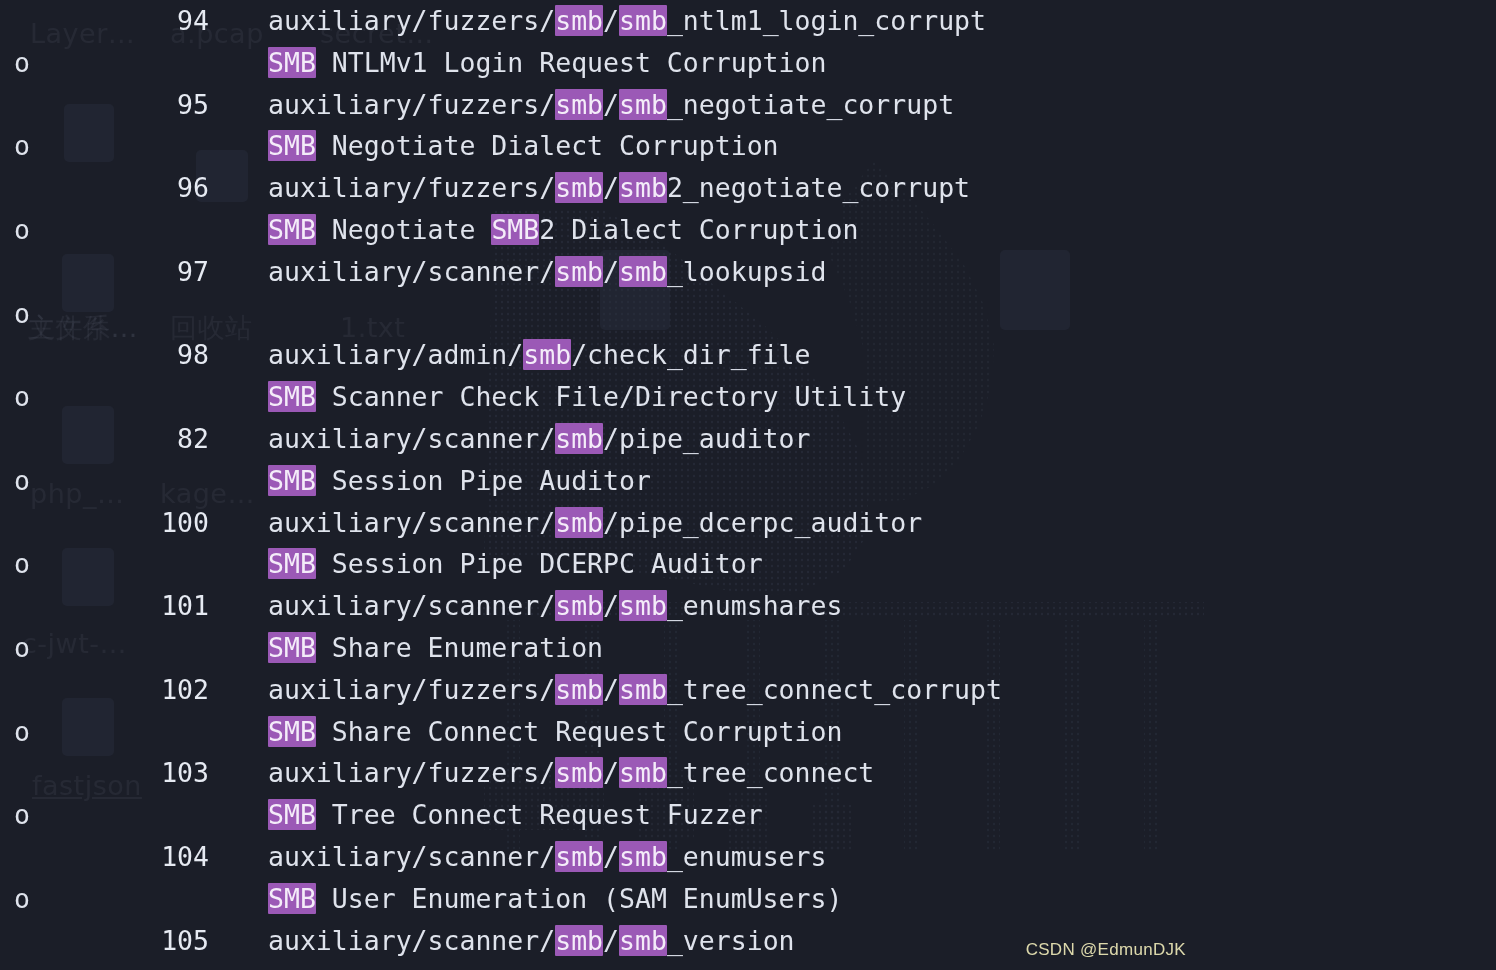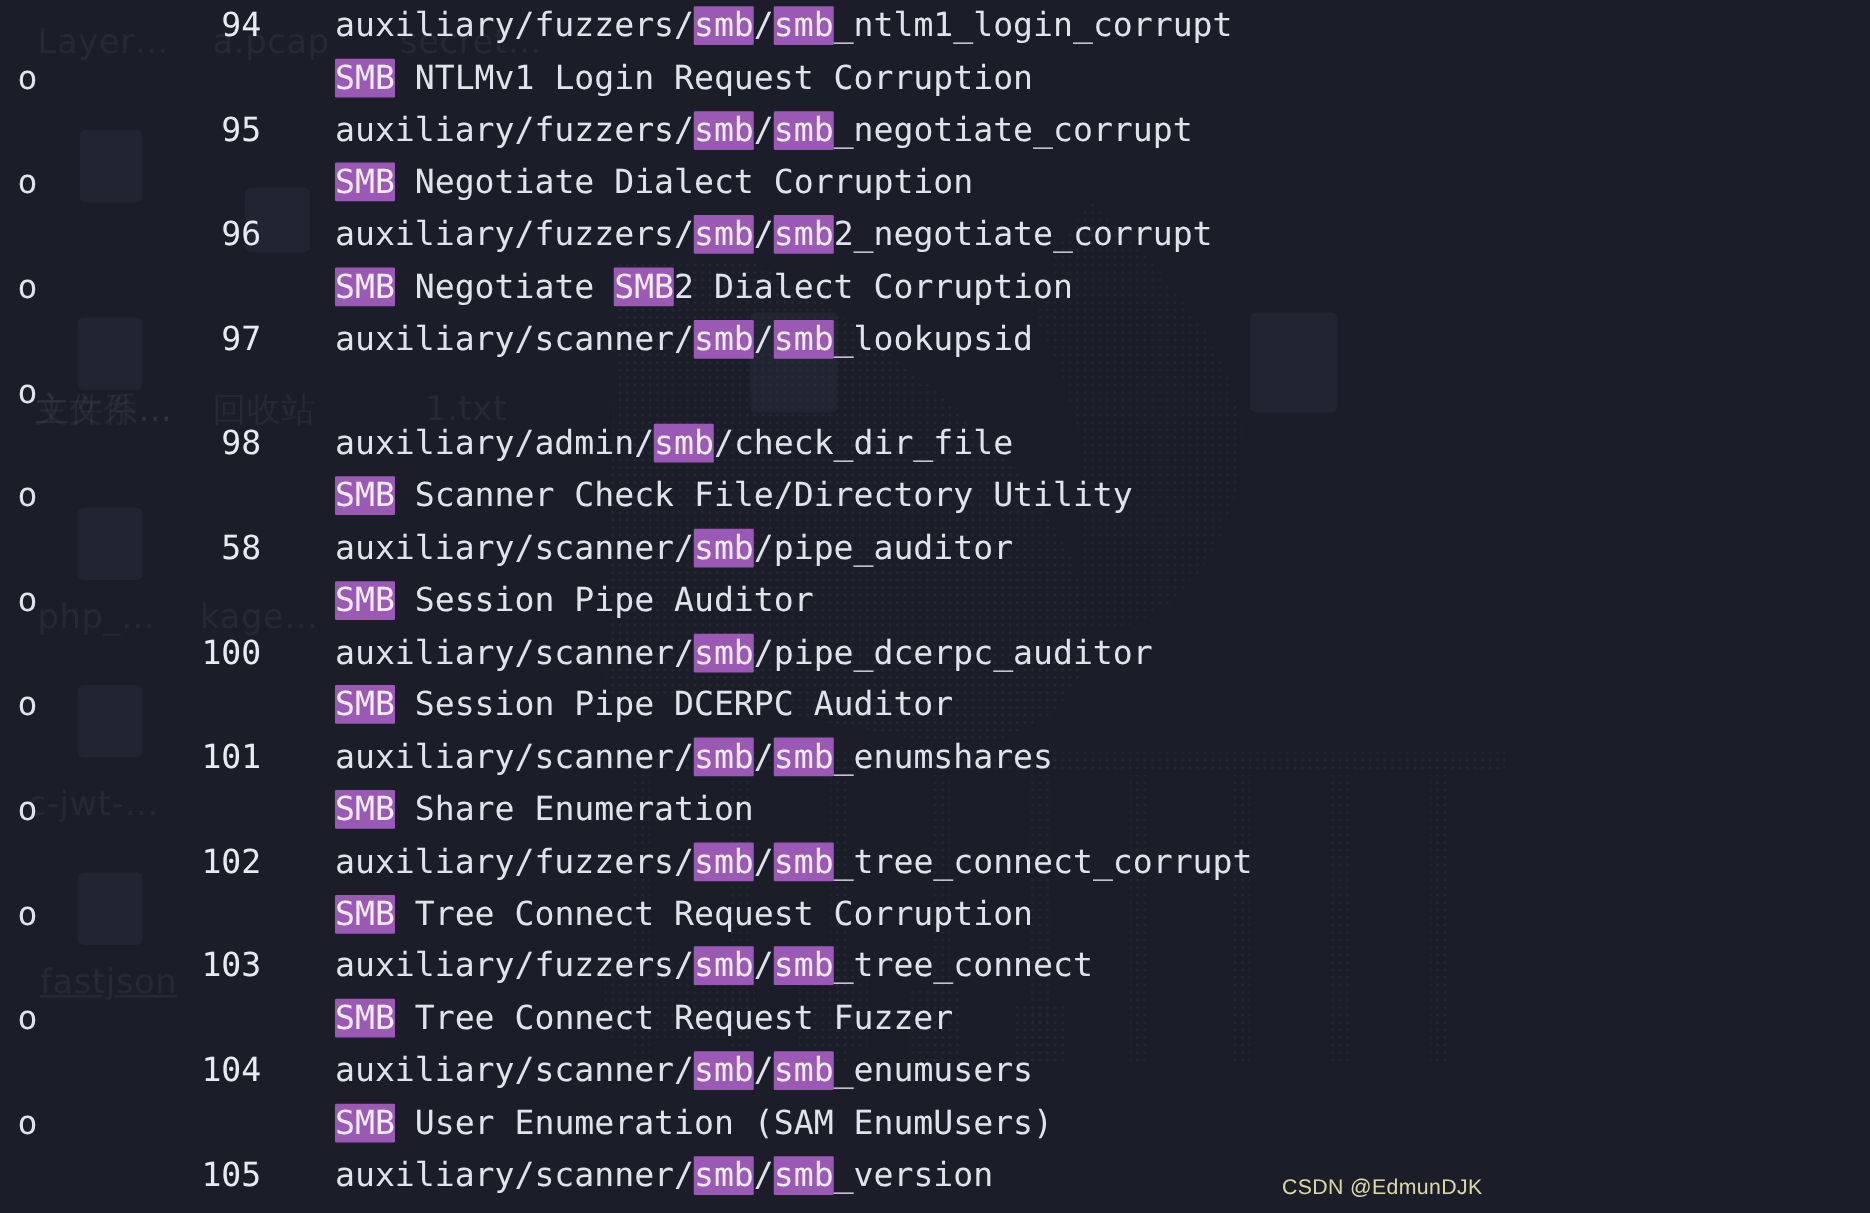--- a/index.html
+++ b/index.html
@@ -173,28 +173,28 @@
       <div class="row"><span class="gutter"></span><span class="lineno">94</span><span class="body"><span>auxiliary/fuzzers/</span><span class="hl" style="background: rgb(155, 89, 182); color: rgb(244, 236, 249);">smb</span><span>/</span><span class="hl" style="background: rgb(155, 89, 182); color: rgb(244, 236, 249);">smb</span><span>_ntlm1_login_corrupt</span></span></div>
       <div class="row"><span class="gutter">o</span><span class="lineno"></span><span class="body"><span class="hl" style="background: rgb(155, 89, 182); color: rgb(244, 236, 249);">SMB</span><span> NTLMv1 Login Request Corruption</span></span></div>
       <div class="row"><span class="gutter"></span><span class="lineno">95</span><span class="body"><span>auxiliary/fuzzers/</span><span class="hl" style="background: rgb(155, 89, 182); color: rgb(244, 236, 249);">smb</span><span>/</span><span class="hl" style="background: rgb(155, 89, 182); color: rgb(244, 236, 249);">smb</span><span>_negotiate_corrupt</span></span></div>
       <div class="row"><span class="gutter">o</span><span class="lineno"></span><span class="body"><span class="hl" style="background: rgb(155, 89, 182); color: rgb(244, 236, 249);">SMB</span><span> Negotiate Dialect Corruption</span></span></div>
       <div class="row"><span class="gutter"></span><span class="lineno">96</span><span class="body"><span>auxiliary/fuzzers/</span><span class="hl" style="background: rgb(155, 89, 182); color: rgb(244, 236, 249);">smb</span><span>/</span><span class="hl" style="background: rgb(155, 89, 182); color: rgb(244, 236, 249);">smb</span><span>2_negotiate_corrupt</span></span></div>
       <div class="row"><span class="gutter">o</span><span class="lineno"></span><span class="body"><span class="hl" style="background: rgb(155, 89, 182); color: rgb(244, 236, 249);">SMB</span><span> Negotiate </span><span class="hl" style="background: rgb(155, 89, 182); color: rgb(244, 236, 249);">SMB</span><span>2 Dialect Corruption</span></span></div>
       <div class="row"><span class="gutter"></span><span class="lineno">97</span><span class="body"><span>auxiliary/scanner/</span><span class="hl" style="background: rgb(155, 89, 182); color: rgb(244, 236, 249);">smb</span><span>/</span><span class="hl" style="background: rgb(155, 89, 182); color: rgb(244, 236, 249);">smb</span><span>_lookupsid</span></span></div>
       <div class="row"><span class="gutter">o</span><span class="lineno"></span></div>
       <div class="row"><span class="gutter"></span><span class="lineno">98</span><span class="body"><span>auxiliary/admin/</span><span class="hl" style="background: rgb(155, 89, 182); color: rgb(244, 236, 249);">smb</span><span>/check_dir_file</span></span></div>
       <div class="row"><span class="gutter">o</span><span class="lineno"></span><span class="body"><span class="hl" style="background: rgb(155, 89, 182); color: rgb(244, 236, 249);">SMB</span><span> Scanner Check File/Directory Utility</span></span></div>
-      <div class="row"><span class="gutter"></span><span class="lineno">58</span><span class="body"><span>auxiliary/scanner/</span><span class="hl" style="background: rgb(155, 89, 182); color: rgb(244, 236, 249);">smb</span><span>/pipe_auditor</span></span></div>
+      <div class="row"><span class="gutter"></span><span class="lineno">82</span><span class="body"><span>auxiliary/scanner/</span><span class="hl" style="background: rgb(155, 89, 182); color: rgb(244, 236, 249);">smb</span><span>/pipe_auditor</span></span></div>
       <div class="row"><span class="gutter">o</span><span class="lineno"></span><span class="body"><span class="hl" style="background: rgb(155, 89, 182); color: rgb(244, 236, 249);">SMB</span><span> Session Pipe Auditor</span></span></div>
       <div class="row"><span class="gutter"></span><span class="lineno">100</span><span class="body"><span>auxiliary/scanner/</span><span class="hl" style="background: rgb(155, 89, 182); color: rgb(244, 236, 249);">smb</span><span>/pipe_dcerpc_auditor</span></span></div>
       <div class="row"><span class="gutter">o</span><span class="lineno"></span><span class="body"><span class="hl" style="background: rgb(155, 89, 182); color: rgb(244, 236, 249);">SMB</span><span> Session Pipe DCERPC Auditor</span></span></div>
       <div class="row"><span class="gutter"></span><span class="lineno">101</span><span class="body"><span>auxiliary/scanner/</span><span class="hl" style="background: rgb(155, 89, 182); color: rgb(244, 236, 249);">smb</span><span>/</span><span class="hl" style="background: rgb(155, 89, 182); color: rgb(244, 236, 249);">smb</span><span>_enumshares</span></span></div>
       <div class="row"><span class="gutter">o</span><span class="lineno"></span><span class="body"><span class="hl" style="background: rgb(155, 89, 182); color: rgb(244, 236, 249);">SMB</span><span> Share Enumeration</span></span></div>
       <div class="row"><span class="gutter"></span><span class="lineno">102</span><span class="body"><span>auxiliary/fuzzers/</span><span class="hl" style="background: rgb(155, 89, 182); color: rgb(244, 236, 249);">smb</span><span>/</span><span class="hl" style="background: rgb(155, 89, 182); color: rgb(244, 236, 249);">smb</span><span>_tree_connect_corrupt</span></span></div>
-      <div class="row"><span class="gutter">o</span><span class="lineno"></span><span class="body"><span class="hl" style="background: rgb(155, 89, 182); color: rgb(244, 236, 249);">SMB</span><span> Tree Connect Request Corruption</span></span></div>
+      <div class="row"><span class="gutter">o</span><span class="lineno"></span><span class="body"><span class="hl" style="background: rgb(155, 89, 182); color: rgb(244, 236, 249);">SMB</span><span> Share Connect Request Corruption</span></span></div>
       <div class="row"><span class="gutter"></span><span class="lineno">103</span><span class="body"><span>auxiliary/fuzzers/</span><span class="hl" style="background: rgb(155, 89, 182); color: rgb(244, 236, 249);">smb</span><span>/</span><span class="hl" style="background: rgb(155, 89, 182); color: rgb(244, 236, 249);">smb</span><span>_tree_connect</span></span></div>
       <div class="row"><span class="gutter">o</span><span class="lineno"></span><span class="body"><span class="hl" style="background: rgb(155, 89, 182); color: rgb(244, 236, 249);">SMB</span><span> Tree Connect Request Fuzzer</span></span></div>
       <div class="row"><span class="gutter"></span><span class="lineno">104</span><span class="body"><span>auxiliary/scanner/</span><span class="hl" style="background: rgb(155, 89, 182); color: rgb(244, 236, 249);">smb</span><span>/</span><span class="hl" style="background: rgb(155, 89, 182); color: rgb(244, 236, 249);">smb</span><span>_enumusers</span></span></div>
       <div class="row"><span class="gutter">o</span><span class="lineno"></span><span class="body"><span class="hl" style="background: rgb(155, 89, 182); color: rgb(244, 236, 249);">SMB</span><span> User Enumeration (SAM EnumUsers)</span></span></div>
       <div class="row"><span class="gutter"></span><span class="lineno">105</span><span class="body"><span>auxiliary/scanner/</span><span class="hl" style="background: rgb(155, 89, 182); color: rgb(244, 236, 249);">smb</span><span>/</span><span class="hl" style="background: rgb(155, 89, 182); color: rgb(244, 236, 249);">smb</span><span>_version</span></span></div>
     </div>
 
   <div id="csdn">CSDN @EdmunDJK</div>
 
 </div>

